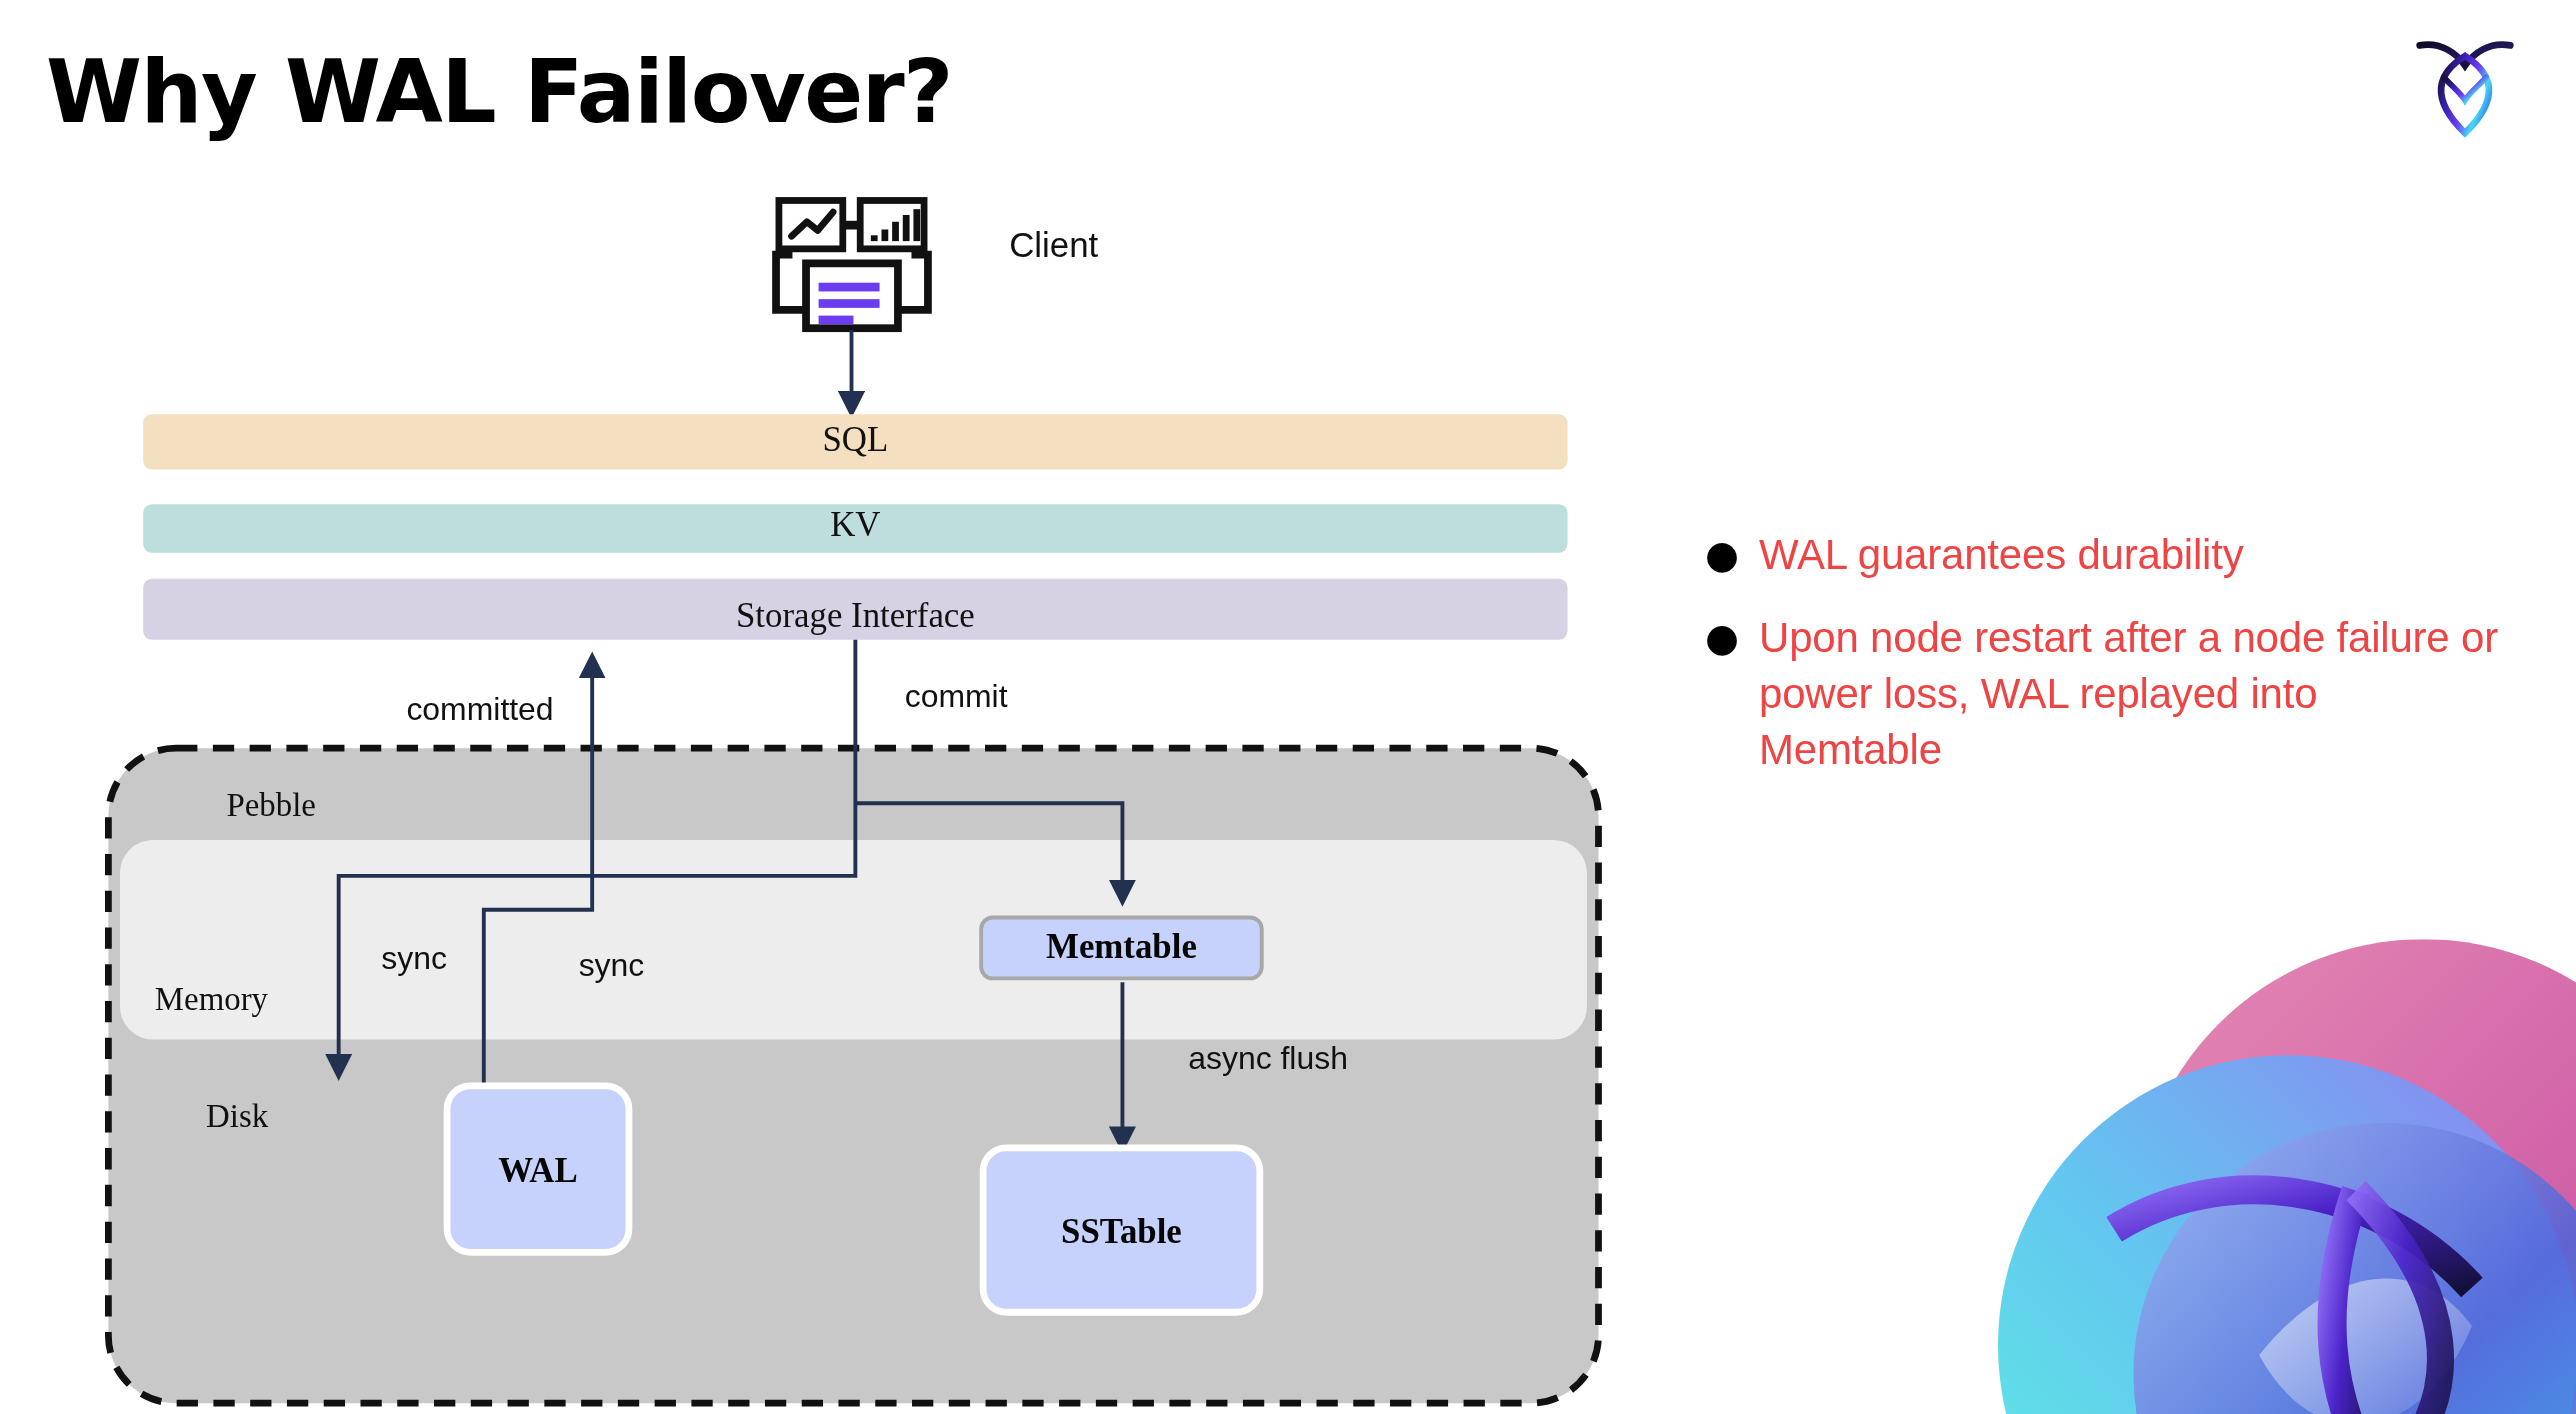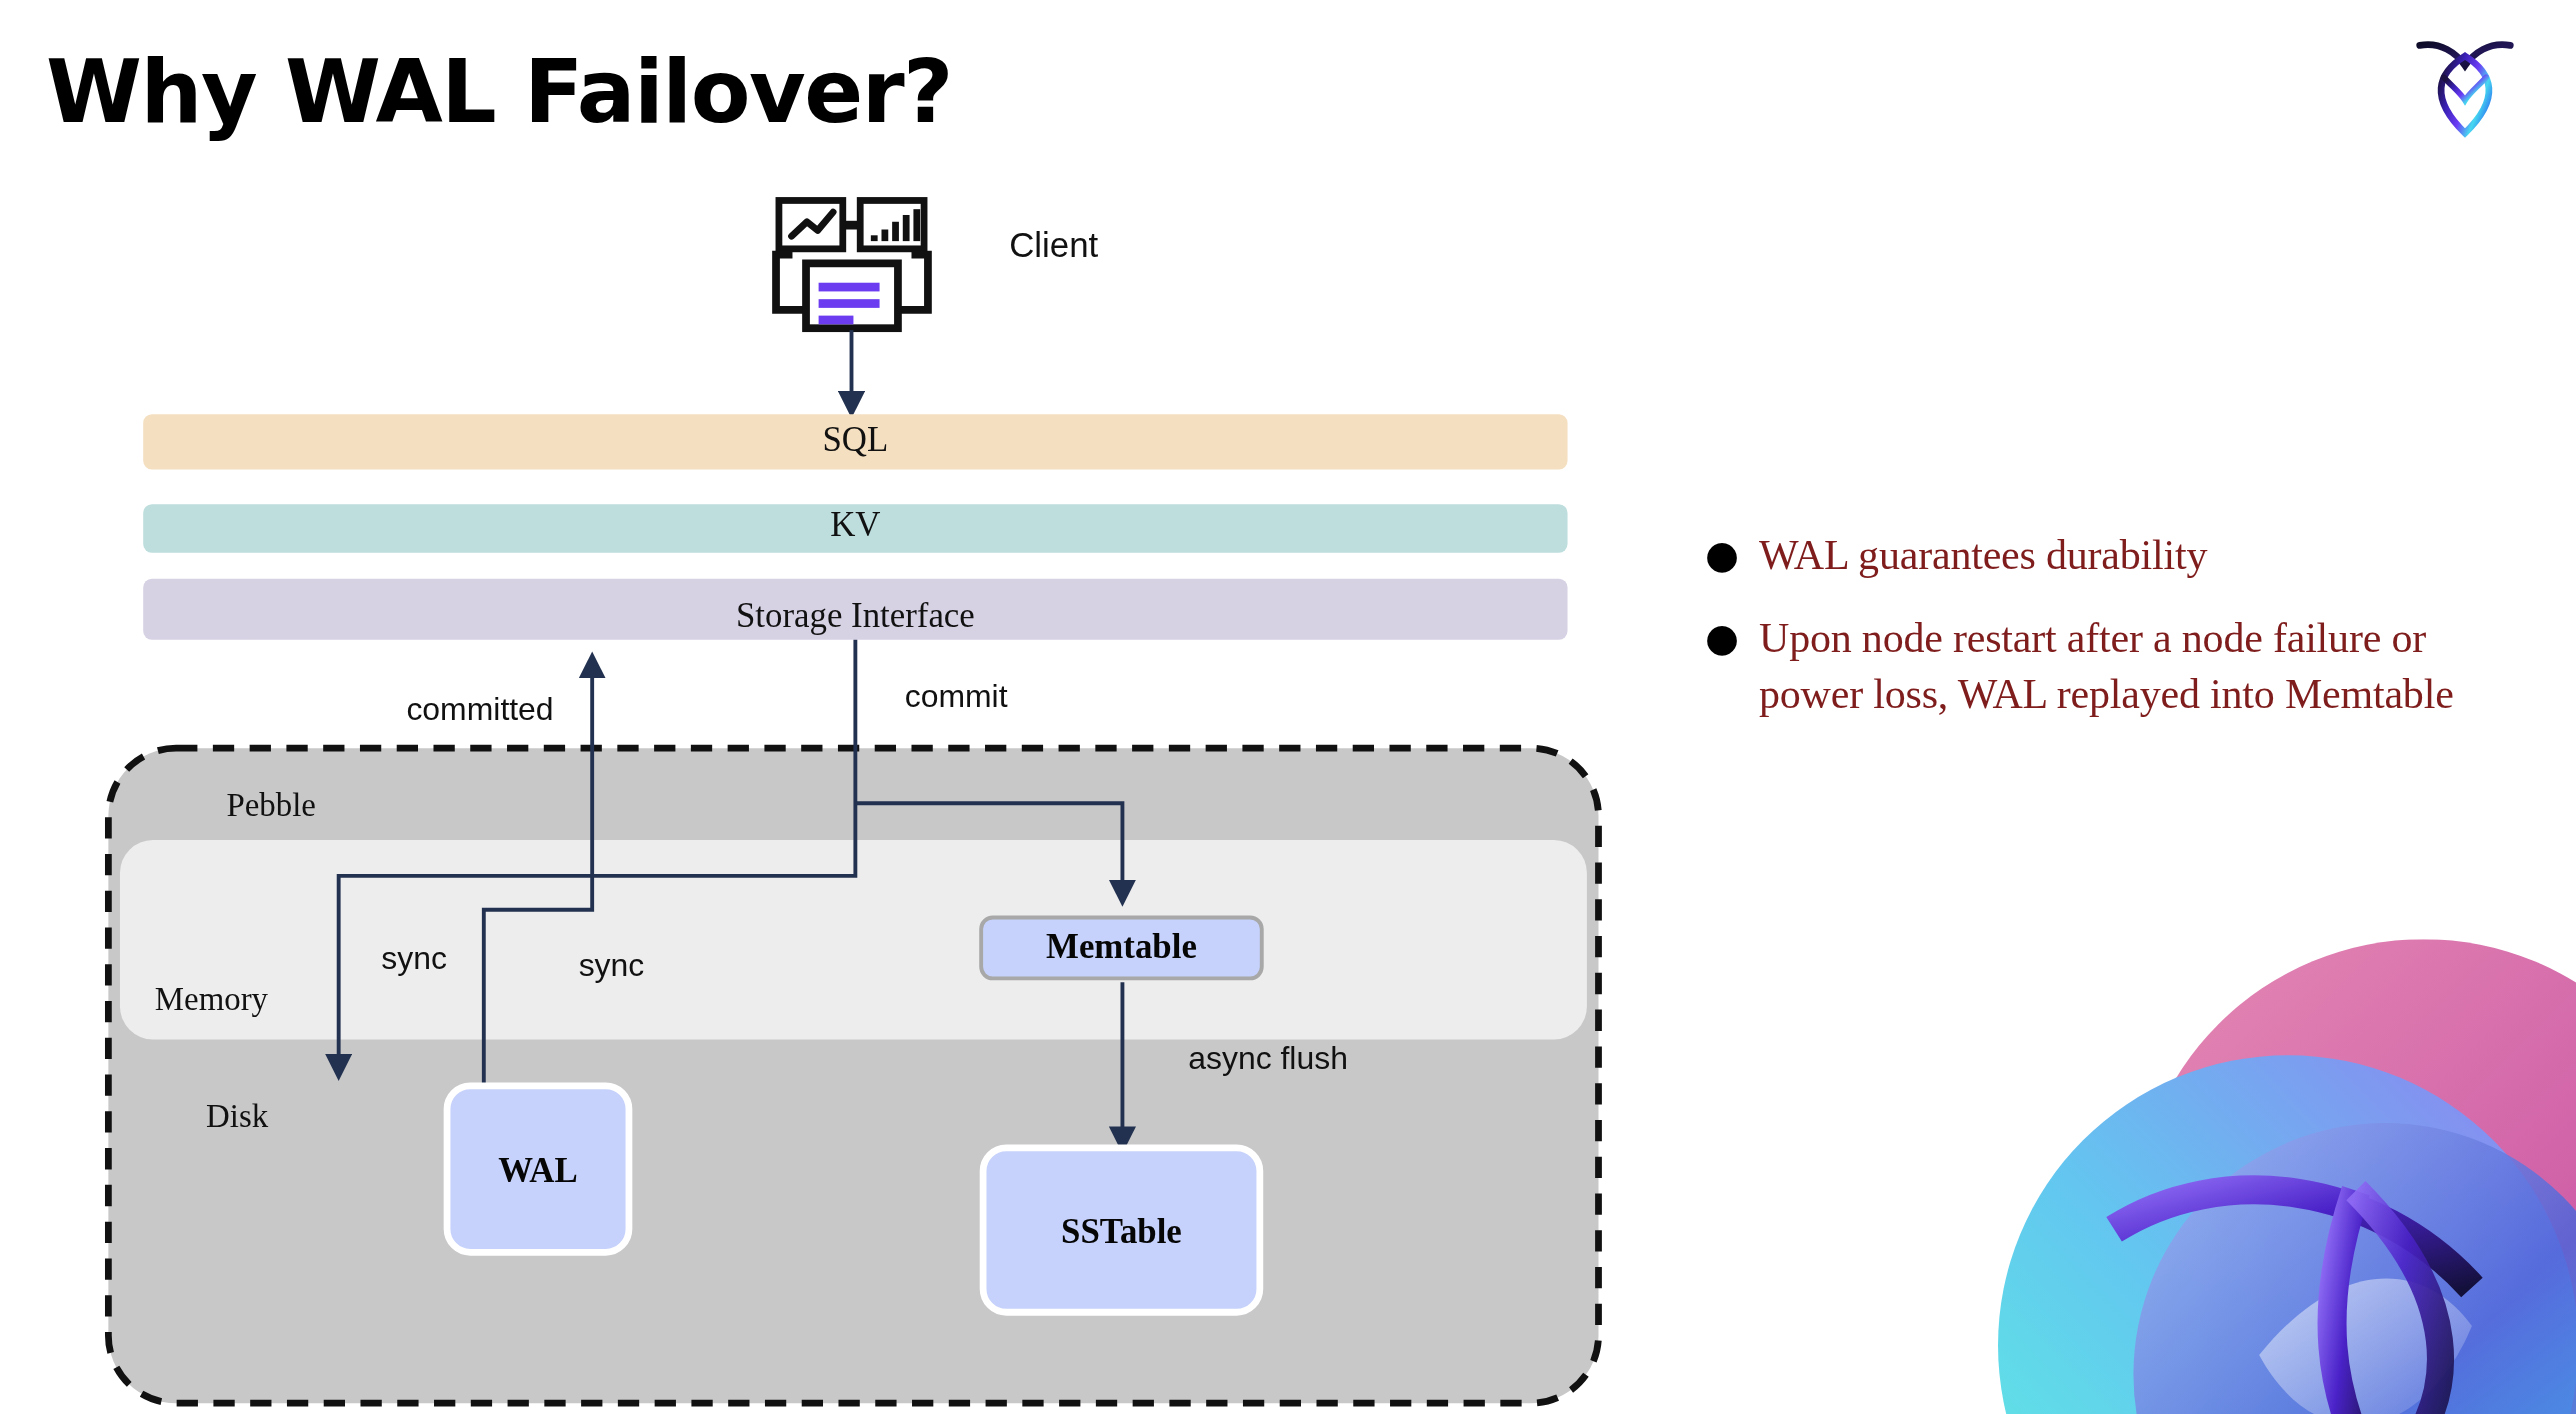--- a/index.html
+++ b/index.html
@@ -110,24 +110,24 @@
     flex: 0 0 auto;
     width: 54px;
     font-size: 39px;
     line-height: 56px;
     color: #000000;
     text-align: left;
     font-family: "DejaVu Sans", sans-serif;
   }
   .bullet-text {
     flex: 1 1 auto;
-    font-family: Liberation Serif, serif;
+    font-family: Liberation Sans, sans-serif;
     font-size: 42px;
     line-height: 56px;
-    color: #7f1d1d;
+    color: #ef4444;
     letter-spacing: -0.2px;
   }
 </style>
 </head>
 <body>
 
 <div id="slide-title">Why WAL Failover?</div>
 
 <div id="brand-logo">
   <svg viewBox="0 0 110 115" width="106" height="111" aria-hidden="true">

